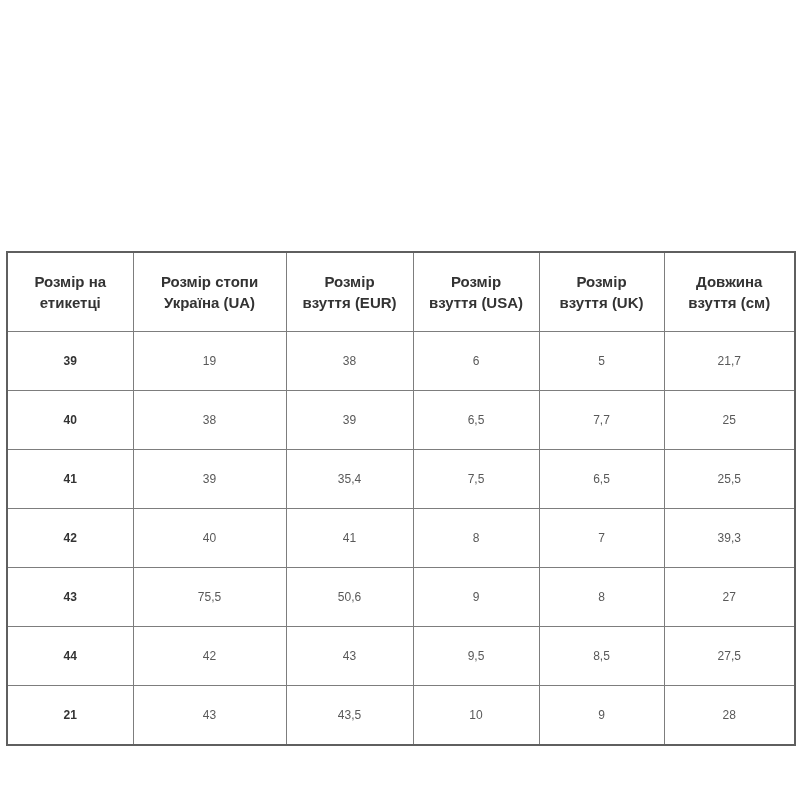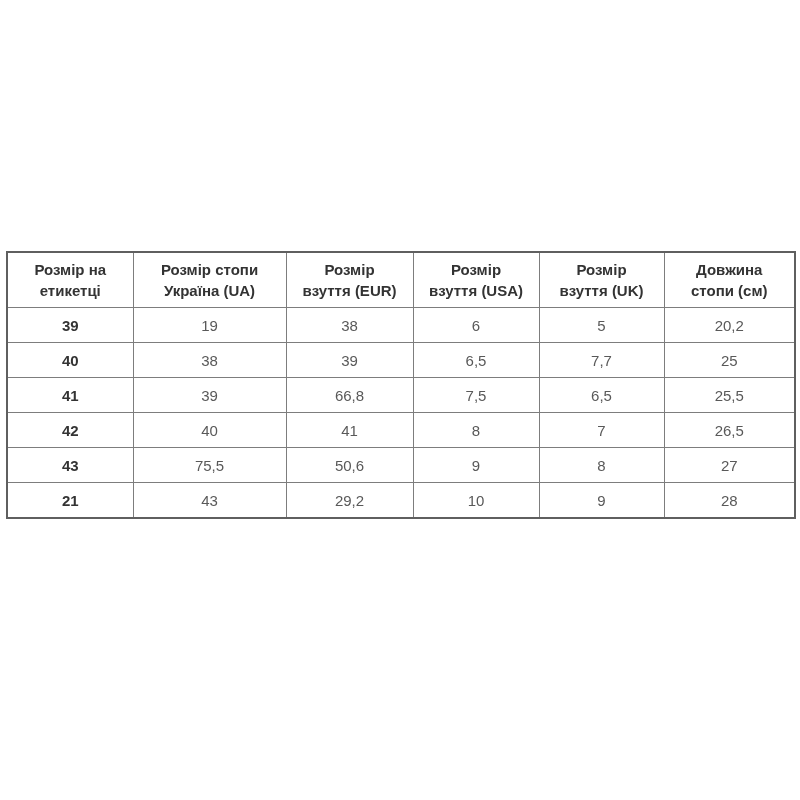--- a/index.html
+++ b/index.html
@@ -18,34 +18,34 @@
     border-collapse: collapse;
     table-layout: fixed;
     border: 2px solid #5f5f5f;
     background: #ffffff;
   }
   table.size-table th,
   table.size-table td {
     border: 1px solid #7d7d7d;
     text-align: center;
     vertical-align: middle;
-    padding: 0 6px;
+    padding: 12px 6px;
     overflow: hidden;
   }
   table.size-table th {
     height: 54px;
     font-size: 15px;
     line-height: 21px;
     font-weight: bold;
     color: #333333;
     white-space: pre-line;
   }
   table.size-table td {
     height: 34px;
-    font-size: 15px;
+    font-size: 12px;
     color: #595959;
     font-weight: normal;
     text-align: center;
   }
   table.size-table td:first-child {
     font-weight: bold;
     color: #333333;
   }
 </style>
 </head>
@@ -67,67 +67,75 @@
 етикетці</th>
           <th>Розмір стопи
 Україна (UA)</th>
           <th>Розмір
 взуття (EUR)</th>
           <th>Розмір
 взуття (USA)</th>
           <th>Розмір
 взуття (UK)</th>
           <th>Довжина
-стопи (см)</th>
+взуття (см)</th>
         </tr>
     </thead>
     <tbody id="tableBody">
         <tr>
           <td>39</td>
           <td>19</td>
           <td>38</td>
           <td>6</td>
           <td>5</td>
-          <td>20,2</td>
+          <td>21,7</td>
         </tr>
         <tr>
           <td>40</td>
           <td>38</td>
           <td>39</td>
           <td>6,5</td>
           <td>7,7</td>
           <td>25</td>
         </tr>
         <tr>
           <td>41</td>
           <td>39</td>
-          <td>66,8</td>
+          <td>35,4</td>
           <td>7,5</td>
           <td>6,5</td>
           <td>25,5</td>
         </tr>
         <tr>
           <td>42</td>
           <td>40</td>
           <td>41</td>
           <td>8</td>
           <td>7</td>
-          <td>26,5</td>
+          <td>39,3</td>
         </tr>
         <tr>
           <td>43</td>
           <td>75,5</td>
           <td>50,6</td>
           <td>9</td>
           <td>8</td>
           <td>27</td>
         </tr>
         <tr>
+          <td>44</td>
+          <td>42</td>
+          <td>43</td>
+          <td>9,5</td>
+          <td>8,5</td>
+          <td>27,5</td>
+        </tr>
+        <tr>
           <td>21</td>
           <td>43</td>
-          <td>29,2</td>
+          <td>43,5</td>
           <td>10</td>
           <td>9</td>
           <td>28</td>
         </tr>
       </tbody>
   </table>
 </div>
 
 </body></html>

